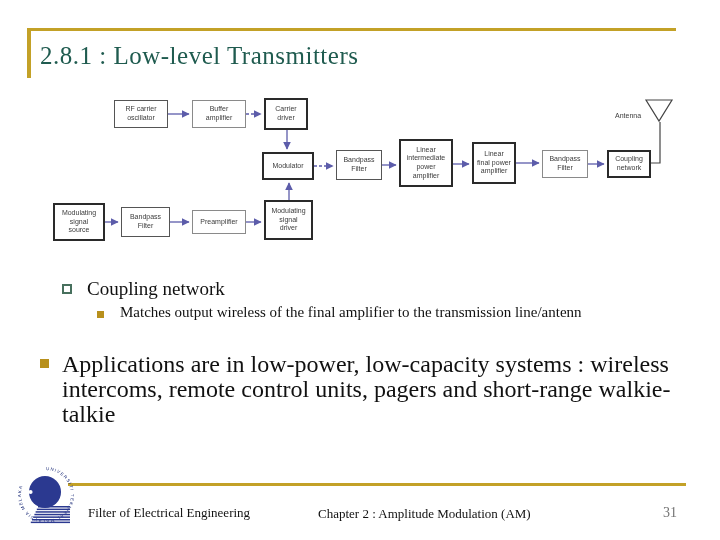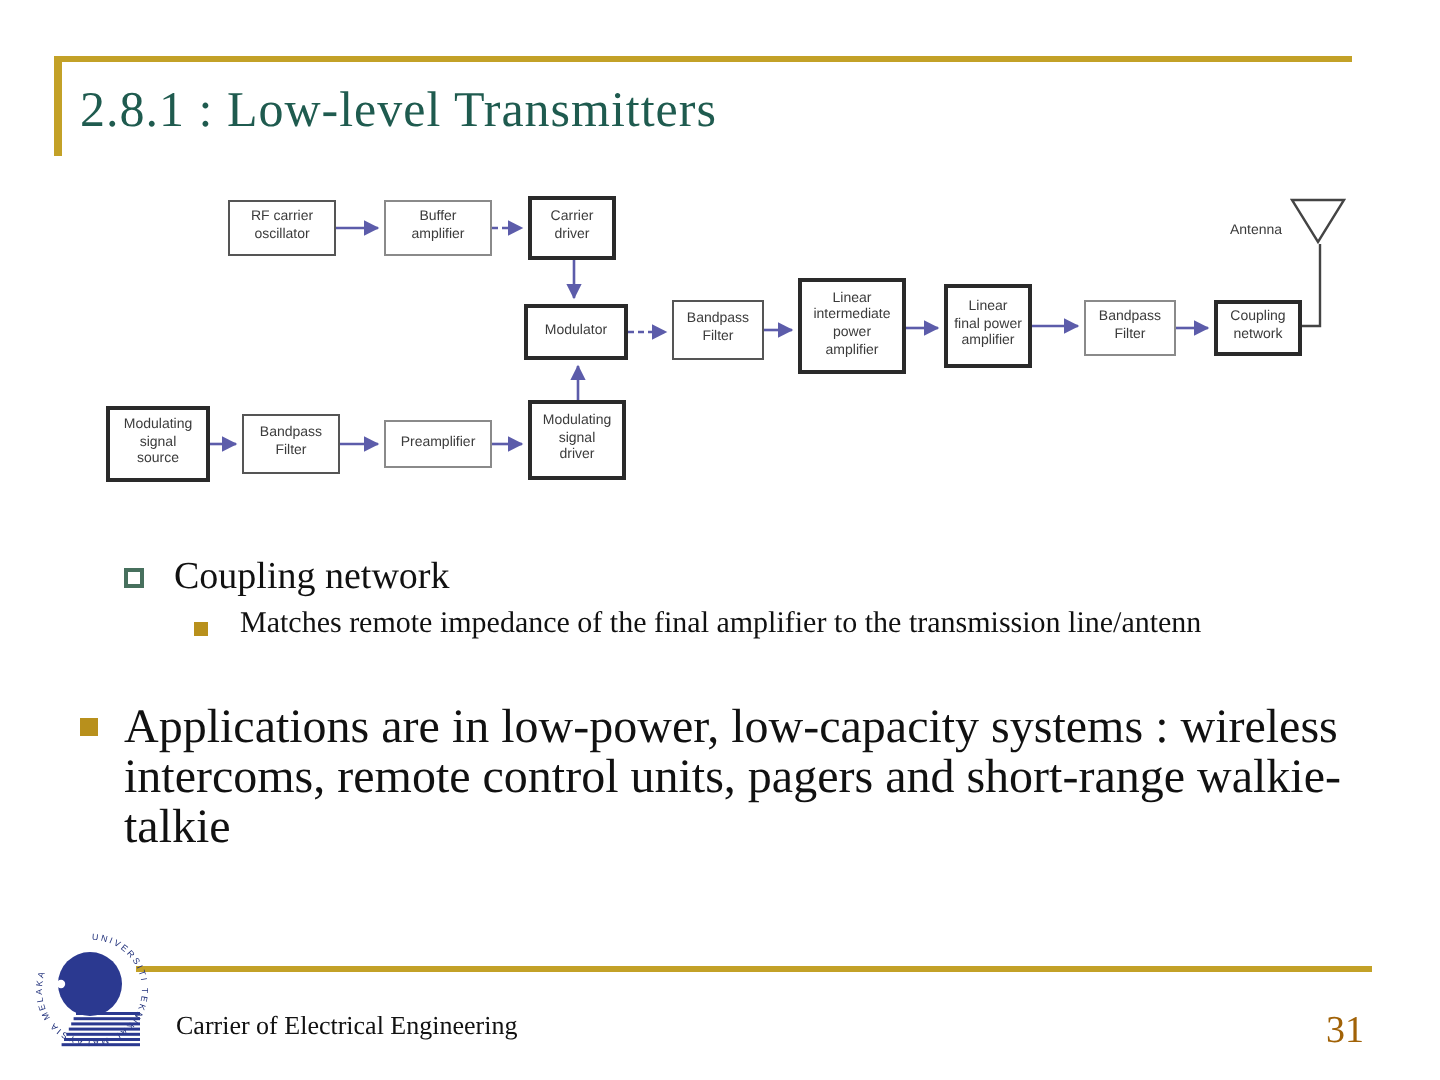--- a/index.html
+++ b/index.html
@@ -38,21 +38,21 @@
   .sub1-text{position:absolute;left:120px;top:304px;font-size:15px;color:#111;white-space:nowrap;}
   .bullet2-marker{position:absolute;left:40px;top:359px;width:9px;height:9px;background:#B8901C;}
   .bullet2-text{
     position:absolute;left:62px;top:352px;width:612px;font-size:24px;color:#111;line-height:25px;
   }
   
   .footer-gold-line{position:absolute;left:68px;top:483px;width:618px;height:3px;background:#C3A127;}
   .footer-course{position:absolute;left:88px;top:490px;font-size:13px;color:#111;}
   .footer-faculty{position:absolute;left:88px;top:505px;font-size:13px;color:#111;}
   .footer-chapter{position:absolute;left:318px;top:506px;font-size:13px;color:#111;}
-  .footer-page{position:absolute;left:663px;top:505px;font-size:19px;color:#a16207;}
+  .footer-page{position:absolute;left:663px;top:505px;font-size:14px;color:#737373;}
   .logo{position:absolute;left:18px;top:466px;width:56px;height:60px;}
 </style>
 </head>
 <body>
 
 <div class="slide">
 
   <div class="gold-hline"></div>
   <div class="gold-vbar"></div>
   <div class="title">2.8.1 : Low-level Transmitters</div>
@@ -112,21 +112,21 @@
     <g stroke="#444" stroke-width="1.2" fill="none">
       <path d="M651,163 L660,163 L660,122"></path>
       <path d="M646,100 L672,100 L659,121 Z"></path>
     </g>
   </svg>
 
   <div class="bullet1-marker"></div>
   <div class="bullet1-text">Coupling network</div>
 
   <div class="sub1-marker"></div>
-  <div class="sub1-text">Matches remote impedance of the final amplifier to the transmission line/antenn</div>
+  <div class="sub1-text">Matches output wireless of the final amplifier to the transmission line/antenn</div>
 
   <div class="bullet2-marker"></div>
   <div class="bullet2-text">Applications are in low-power, low-capacity systems : wireless intercoms, remote control units, pagers and short-range walkie-talkie</div>
 
   <div class="footer-gold-line"></div>
 
   <svg class="logo" viewBox="0 0 56 60">
     <defs>
       <path id="ringPath" d="M 28 4 a 25 25 0 1 1 -0.02 0"></path>
     </defs>
@@ -139,16 +139,17 @@
       <rect x="20" y="40" width="32" height="1.5"></rect>
       <rect x="18.8" y="42.6" width="33.2" height="1.5"></rect>
       <rect x="17.6" y="45.2" width="34.4" height="1.5"></rect>
       <rect x="16.4" y="47.8" width="35.6" height="1.5"></rect>
       <rect x="15.2" y="50.4" width="36.8" height="1.5"></rect>
       <rect x="14" y="53" width="38" height="1.5"></rect>
       <rect x="12.8" y="55.6" width="39.2" height="1.5"></rect>
     </g>
   </svg>
 
-  <div class="footer-faculty">Carrier of Electrical Engineering</div>
+  <div class="footer-faculty">Filter of Electrical Engineering</div>
+  <div class="footer-chapter">Chapter 2 : Amplitude Modulation (AM)</div>
   <div class="footer-page">31</div>
 
 </div>
 
 </body></html>

